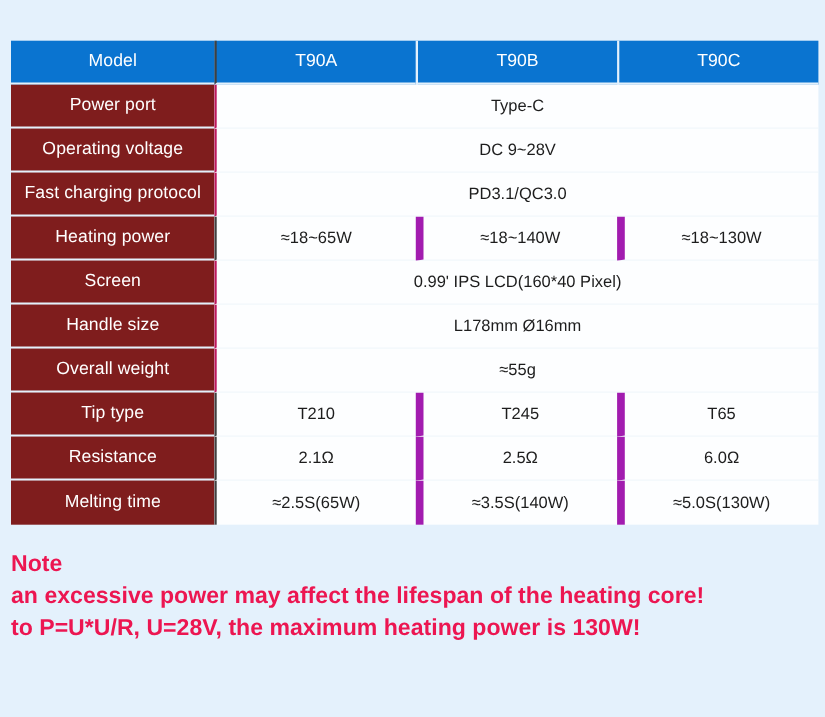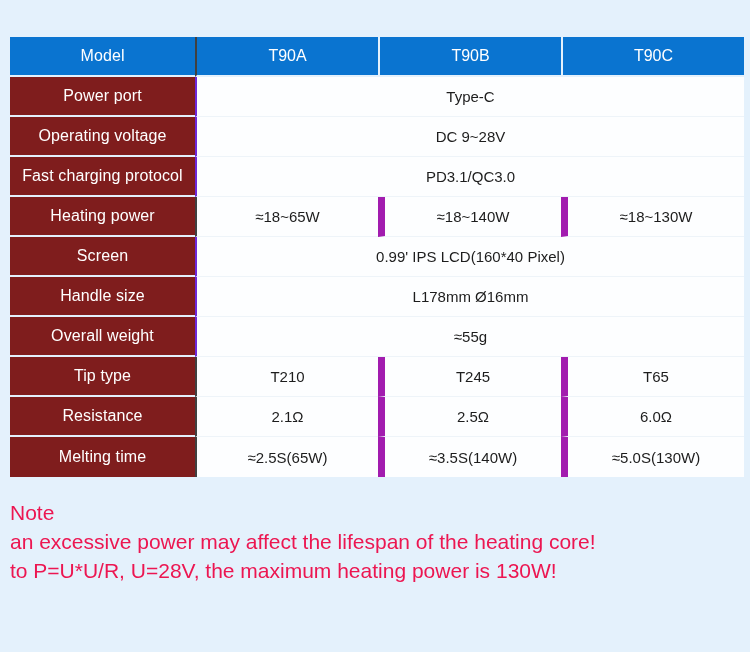--- a/index.html
+++ b/index.html
@@ -75,35 +75,36 @@
     text-align: center;
     vertical-align: middle;
     border-bottom: 1px solid #eef4f9;
     border-left: 7px solid #a21caf;
     white-space: nowrap;
   }
   .val.first-val {
     border-left: 2px solid #404040;
   }
   .val.merged {
-    border-left: 2px solid #6d28d9;
+    border-left: 2px solid #be185d;
   }
   .spec-row.last .val {
     border-bottom: none;
   }
 
   
   .note-block {
     position: absolute;
     left: 10px;
     top: 498px;
     width: 732px;
     color: #ec1651;
     font-size: 21px;
     line-height: 29px;
+    font-weight: bold;
   }
   .note-title {
     display: block;
   }
   .note-line {
     display: block;
   }
 </style>
 </head>
 <body>

